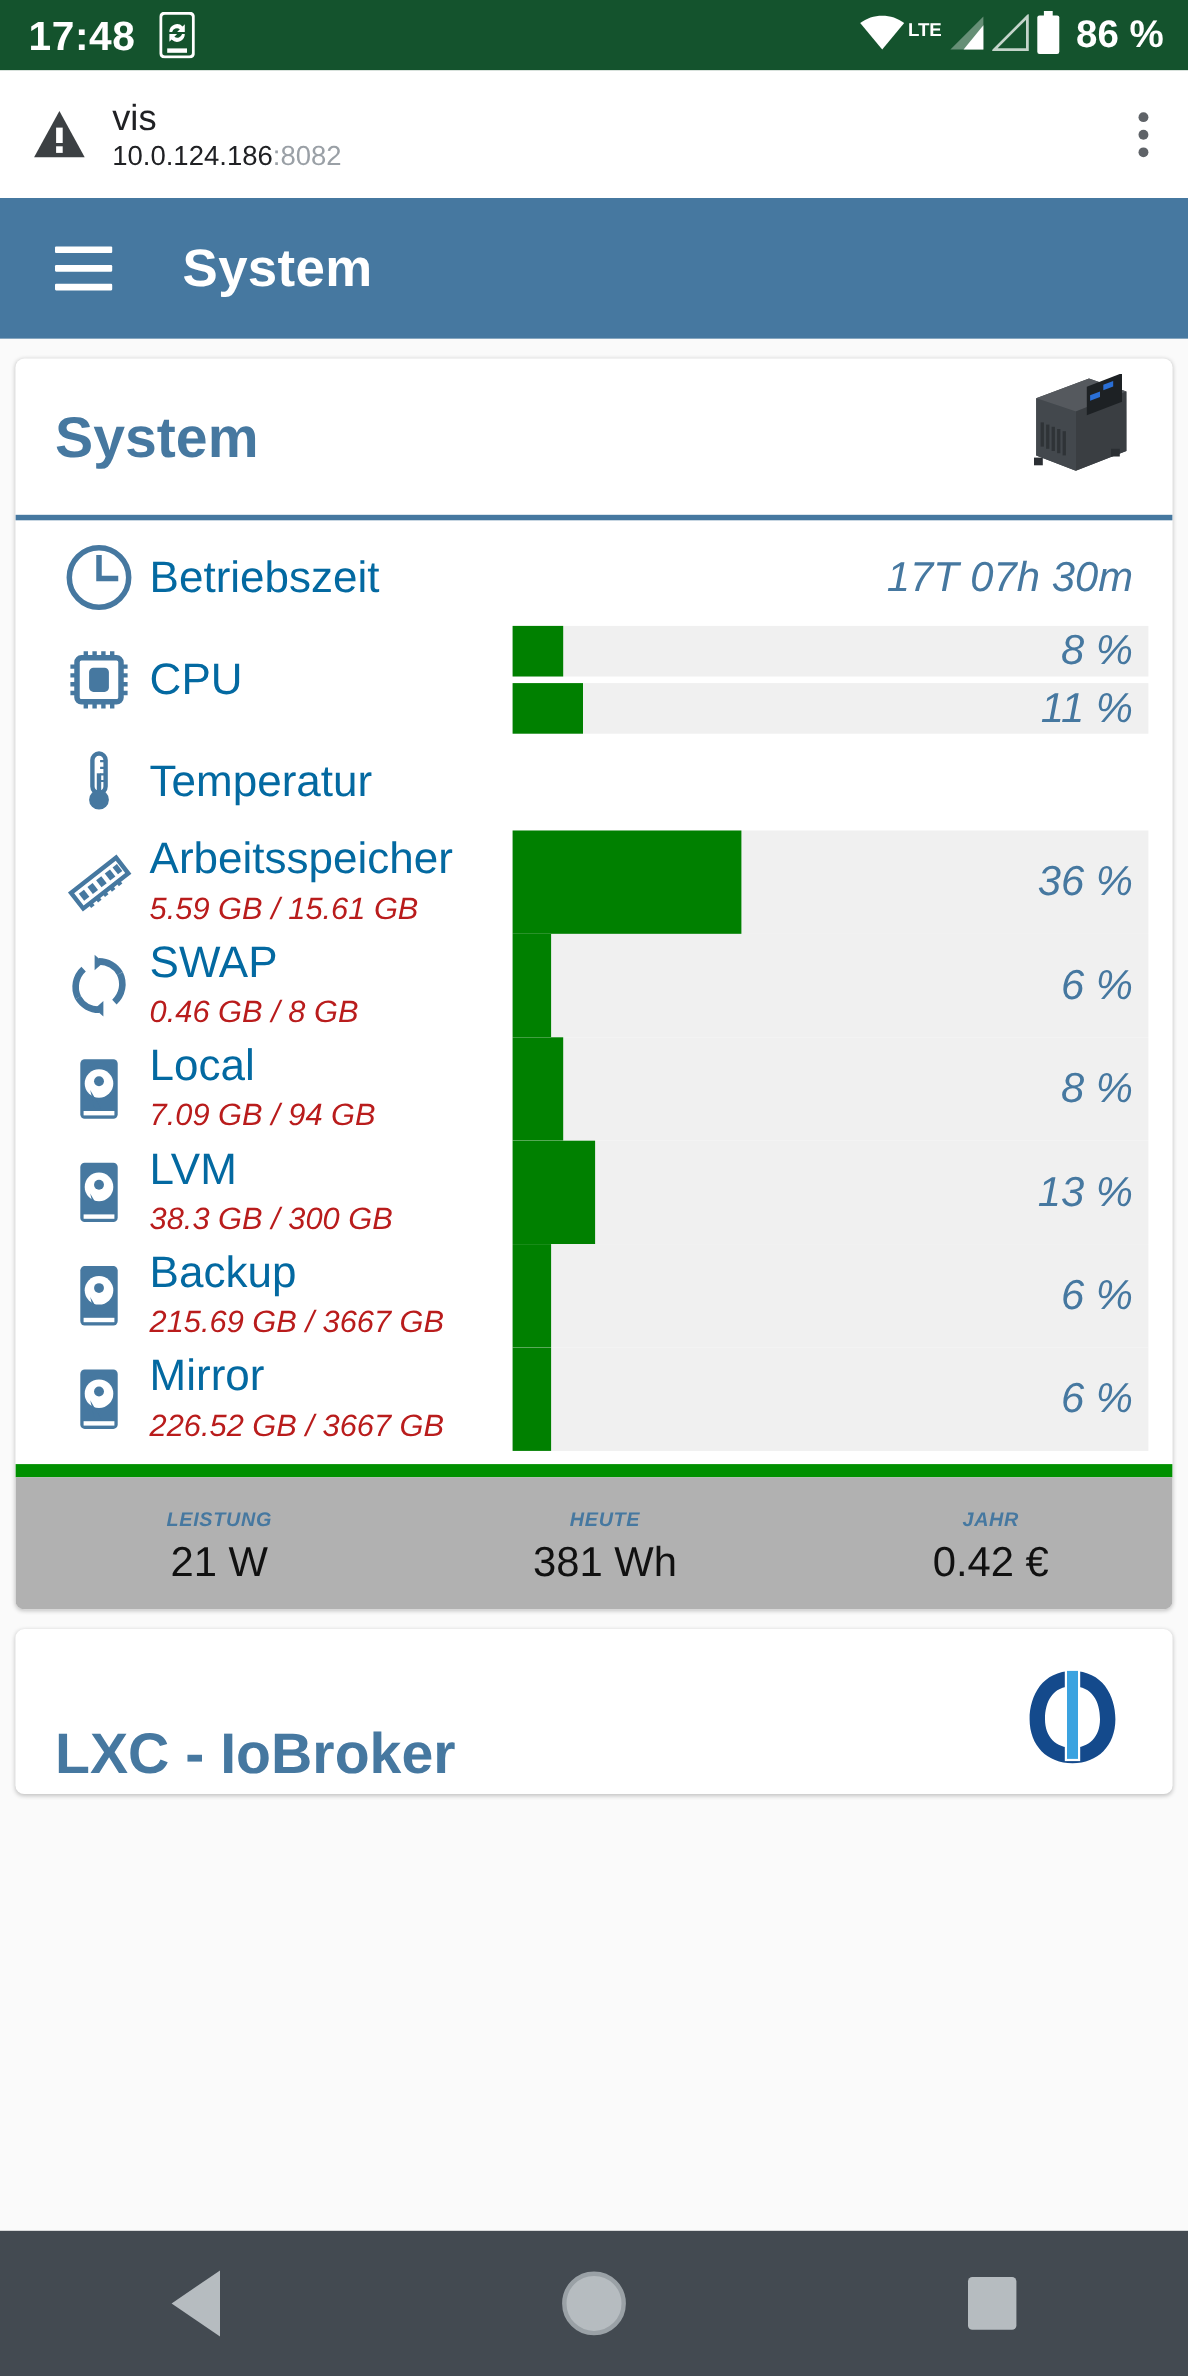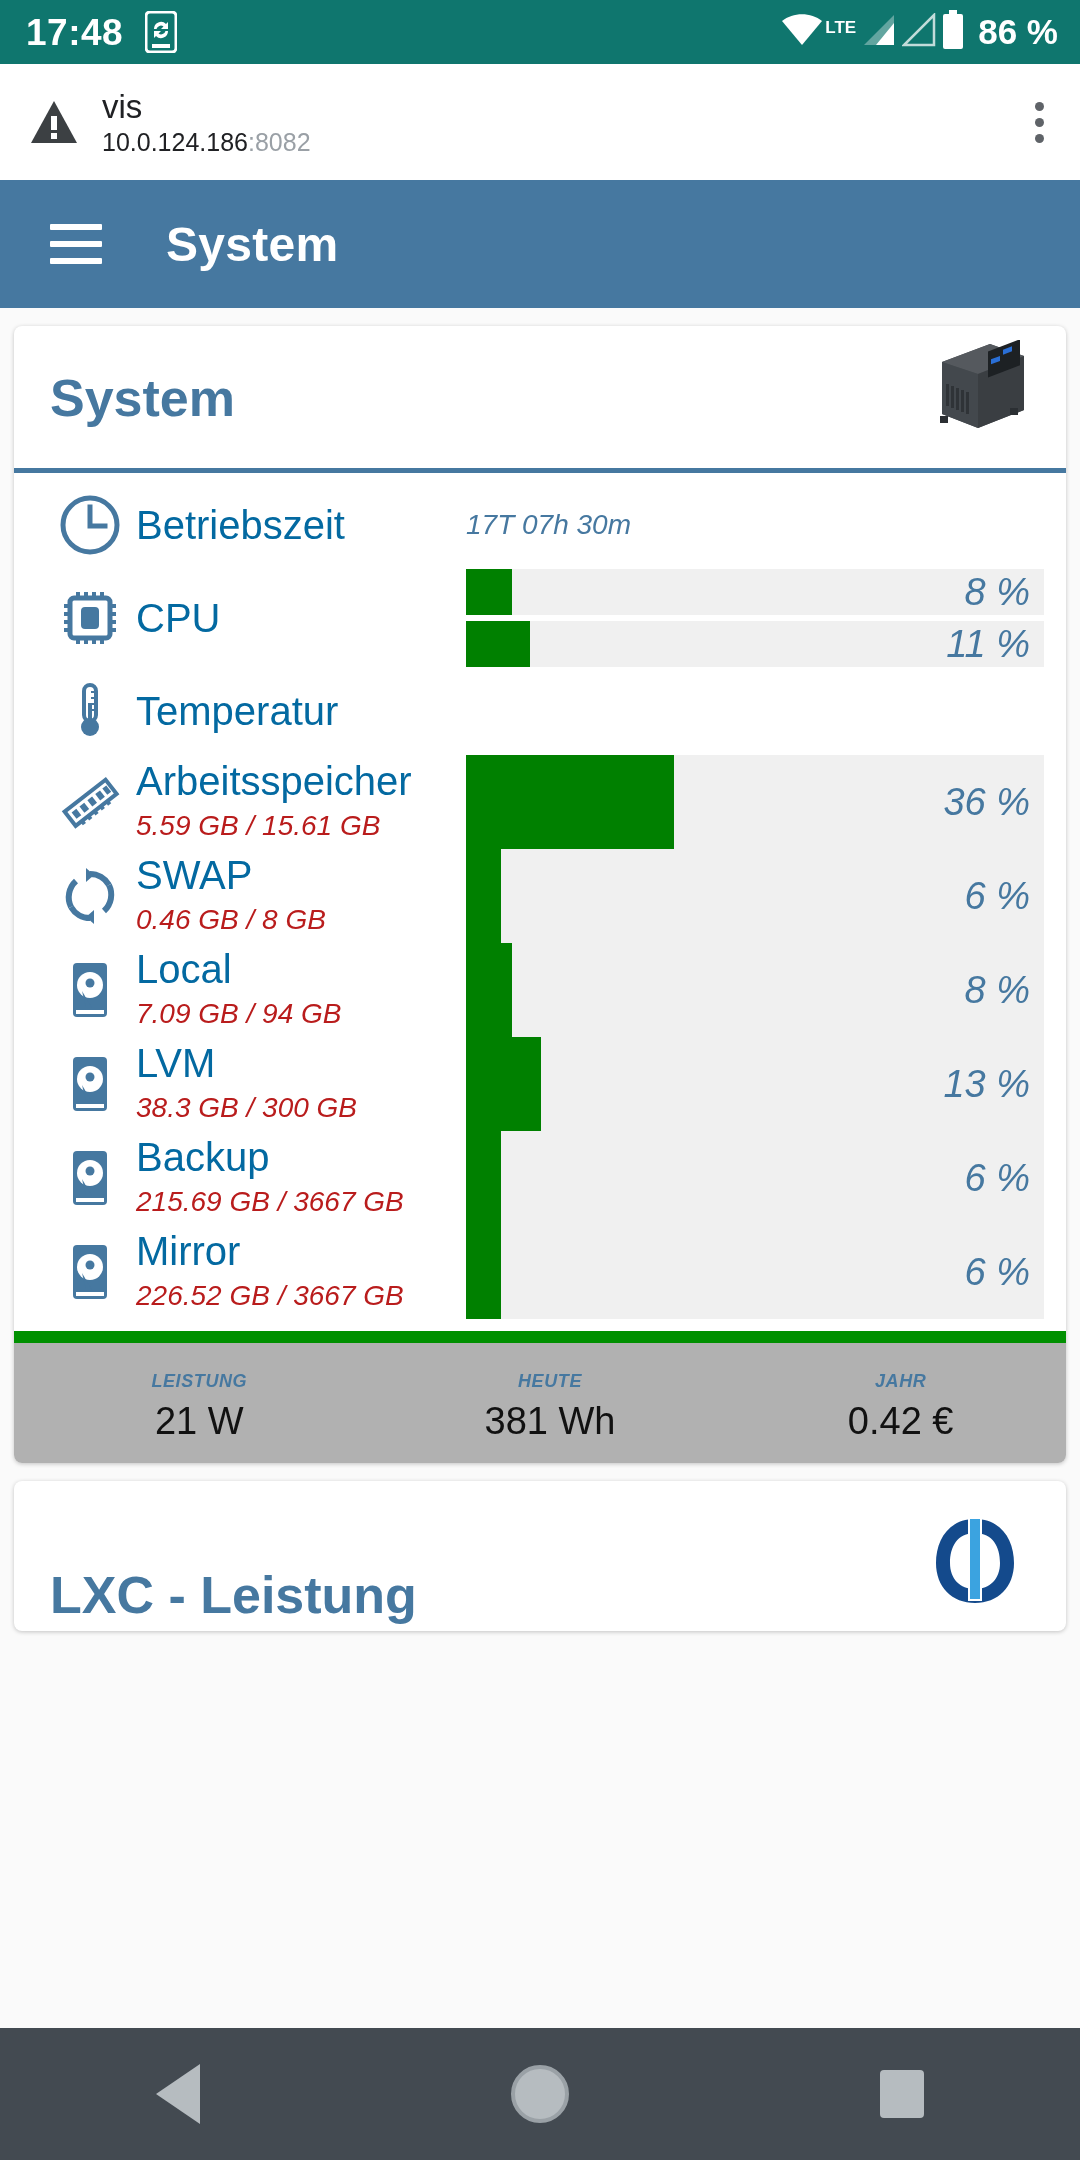--- a/index.html
+++ b/index.html
@@ -7,21 +7,21 @@
     width: 1080px; height: 2160px;
     font-family: "Liberation Sans", sans-serif;
     background: #fafafa;
     overflow: hidden;
   }
   #root { position: relative; width: 1080px; height: 2160px; }
 
   
   .statusbar {
     position: absolute; top: 0; left: 0; width: 1080px; height: 64px;
-    background: #0f766e; color: #fff;
+    background: #14532d; color: #fff;
     display: flex; align-items: center;
   }
   .sb-time {
     font-size: 37px; font-weight: 700; letter-spacing: .5px;
     margin-left: 26px; line-height: 1;
   }
   .sb-icon-left { margin-left: 22px; display: flex; align-items: center; }
   .sb-right {
     margin-left: auto; margin-right: 22px;
     display: flex; align-items: center; gap: 6px;
@@ -83,21 +83,21 @@
   .row-sub { font-size: 28px; color: #b91c1c; font-style: italic; line-height: 1.35; margin-top: 3px; }
   .row-right { flex: 1; display: flex; flex-direction: column; justify-content: center; gap: 6px; }
 
   .bar { position: relative; height: 46px; background: #f0f0f0; display: flex; align-items: center; }
   .bar-fill { position: absolute; left: 0; top: 0; bottom: 0; background: #008000; }
   .bar-val {
     position: relative; margin-left: auto; padding-right: 14px;
     font-size: 38px; color: #4678a0; font-style: italic; z-index: 2; line-height: 1;
   }
   .bar-tall { height: 94px; }
-  .plainval { text-align: left; font-size: 28px; color: #4678a0; font-style: italic; padding-right: 14px; }
+  .plainval { text-align: right; font-size: 38px; color: #4678a0; font-style: italic; padding-right: 14px; }
 
   
   .stats-rule { height: 12px; background: #009000; }
   .stats { background: #b1b1b1; display: flex; height: 120px; }
   .stat { flex: 1; display: flex; flex-direction: column; align-items: center; justify-content: center; gap: 6px; padding-left: 20px; }
   .stat-label {
     font-size: 26px; color: #4678a0; font-weight: 700; font-style: italic;
     font-variant: small-caps; text-transform: lowercase; letter-spacing: .6px;
   }
   .stat-value { font-size: 38px; color: #111; }
@@ -431,21 +431,21 @@
           <div class="stat-value">381 Wh</div>
         </div>
         <div class="stat">
           <div class="stat-label">Jahr</div>
           <div class="stat-value">0.42 €</div>
         </div>
       </div>
     </div>
 
     <div class="card card2">
-      <div class="card2-title">LXC - Leistung</div>
+      <div class="card2-title">LXC - IoBroker</div>
       <div class="card2-logo">
         <svg width="90" height="96" viewBox="0 0 90 96">
           <path d="M45 6 C18 6 6 28 6 50 C6 74 22 90 45 90 C68 90 84 74 84 50 C84 28 72 6 45 6 Z M45 20 C63 20 70 34 70 50 C70 66 60 76 45 76 C30 76 20 66 20 50 C20 34 27 20 45 20 Z" fill="#144a8c"></path>
           <rect x="38" y="4" width="14" height="84" fill="#fff"></rect>
           <rect x="40" y="6" width="10" height="80" fill="#3ba3e0"></rect>
         </svg>
       </div>
     </div>
 
   </div>

